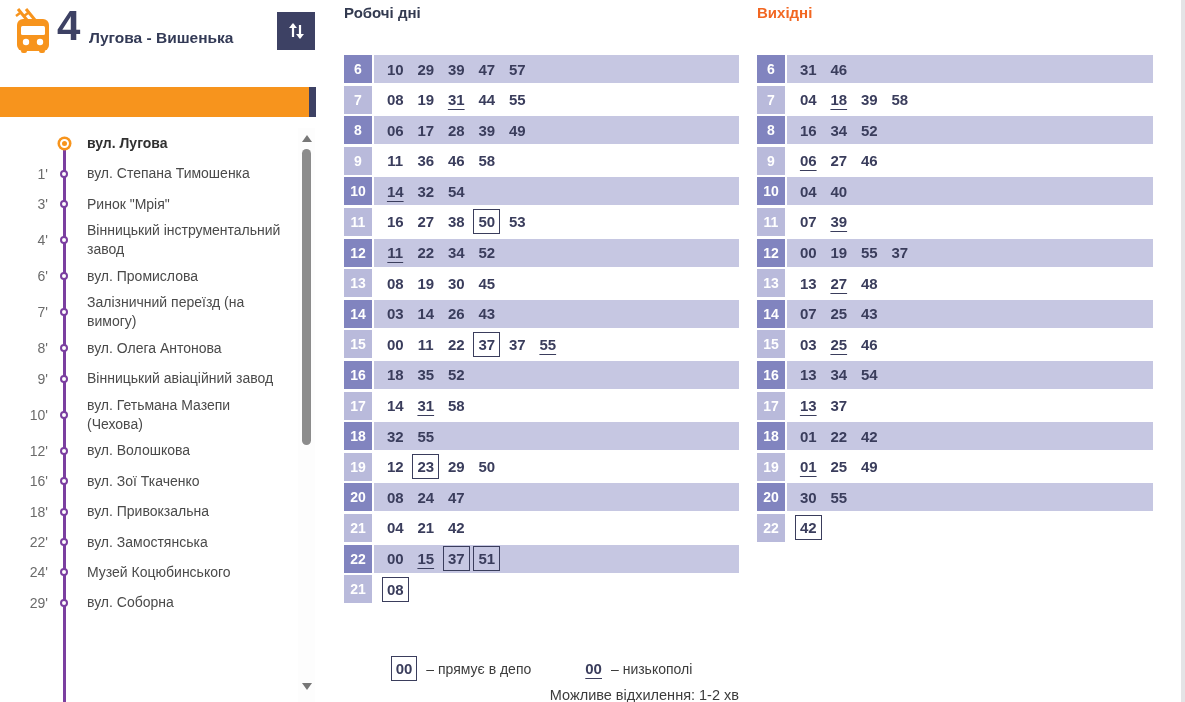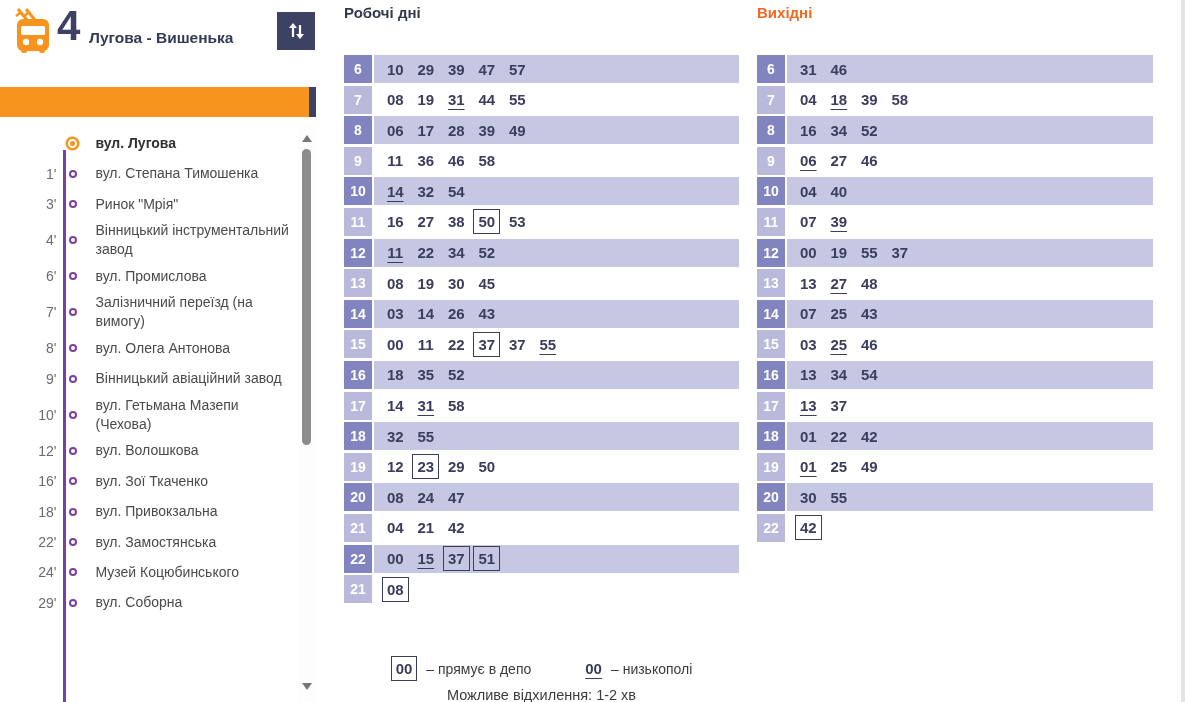--- a/index.html
+++ b/index.html
@@ -19,21 +19,21 @@
   .route-number{ position:absolute; left:57px; top:2px; font-size:42px; font-weight:600; color:var(--navy-deep); }
   .route-name{ position:absolute; left:89px; top:21px; font-size:15.5px; font-weight:700; color:#333a56;margin-top:8px; }
   .swap-btn{ position:absolute; left:277px; top:12px; width:38px; height:38px; background:var(--navy-deep);
     display:flex; align-items:center; justify-content:center; cursor:pointer; }
   .orange-bar{ position:absolute; left:0; top:87px; width:309px; height:30px; background:var(--orange); }
   .orange-bar-cap{ position:absolute; left:309px; top:87px; width:7px; height:30px; background:var(--navy-deep); }
 
   
   .stops-wrap{ position:absolute; left:0; top:128px; width:298px; height:574px; overflow:hidden; }
   .stops-line{ position:absolute; left:63px; top:22px; bottom:-2px; width:3px; background:var(--line-purple); }
-  .stop-row{ position:relative; display:flex; align-items:center; min-height:30.4px; padding:2px 0;justify-content:center; }
+  .stop-row{ position:relative; display:flex; align-items:center; min-height:30.4px; padding:2px 0; }
   .stop-offset{ width:52px; text-align:right; font-size:14px; color:#6b6b6b; padding-right:4px; flex:none; }
   .stop-marker{ width:24px; flex:none; display:flex; justify-content:center; position:relative; z-index:2; }
   .stop-dot{ width:8px; height:8px; border:2.5px solid var(--line-purple); border-radius:50%; background:#fff; }
   .stop-row.current .stop-dot{ width:9px; height:9px; border:2px solid #fff; background:var(--orange);
     box-shadow:0 0 0 2.5px var(--orange); }
   .stop-name{ width:205px; padding-left:11px; font-size:14px; color:var(--text-grey); line-height:1.35; }
   .stop-row.current .stop-name{ font-weight:700; color:#303030; }
 
   
   .sb-scrollbar{ position:absolute; left:298px; top:128px; width:17px; height:574px; background:#fdfdfd; }
@@ -61,21 +61,21 @@
   .tval.lowfloor{ text-decoration:underline; text-underline-offset:3.5px; text-decoration-thickness:1.3px; }
 
   
   .legend{ position:absolute; left:344px; top:656px; width:395px; display:flex; justify-content:center;
     align-items:center; gap:14px; font-size:14px; color:#3c3c3c; }
   .legend-group{ display:flex; align-items:center; gap:9px; }
   .legend-sample{ font-size:15px; font-weight:600; color:var(--navy); }
   .legend-sample.boxed{ border:1.3px solid var(--navy); padding:3px 4px; }
   .legend-sample.lowfloor{ text-decoration:underline; text-underline-offset:3.5px; }
   .legend-gap{ width:26px; }
-  .deviation{ position:absolute; left:344px; top:687px; width:395px; text-align:center;
+  .deviation{ position:absolute; left:344px; top:687px; width:395px; text-align:right;
     font-size:14.5px; color:#3c3c3c; }
 </style>
 </head>
 <body>
 
 <div class="page">
 
   <div class="sb-header">
     <svg class="route-icon" viewBox="0 0 46 46">
       <line x1="14" y1="13" x2="5" y2="2" stroke="#f7941d" stroke-width="3"></line>

